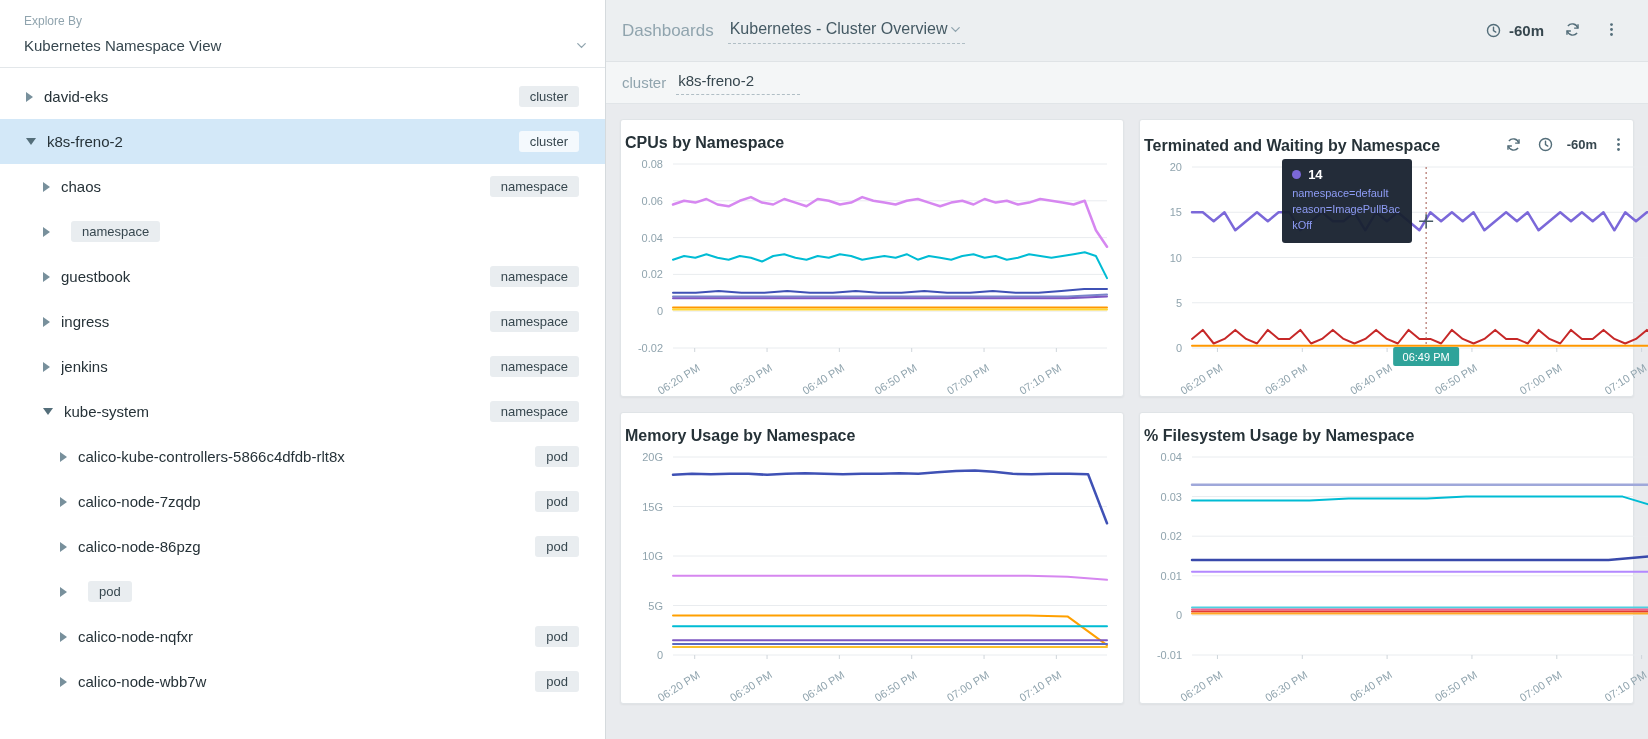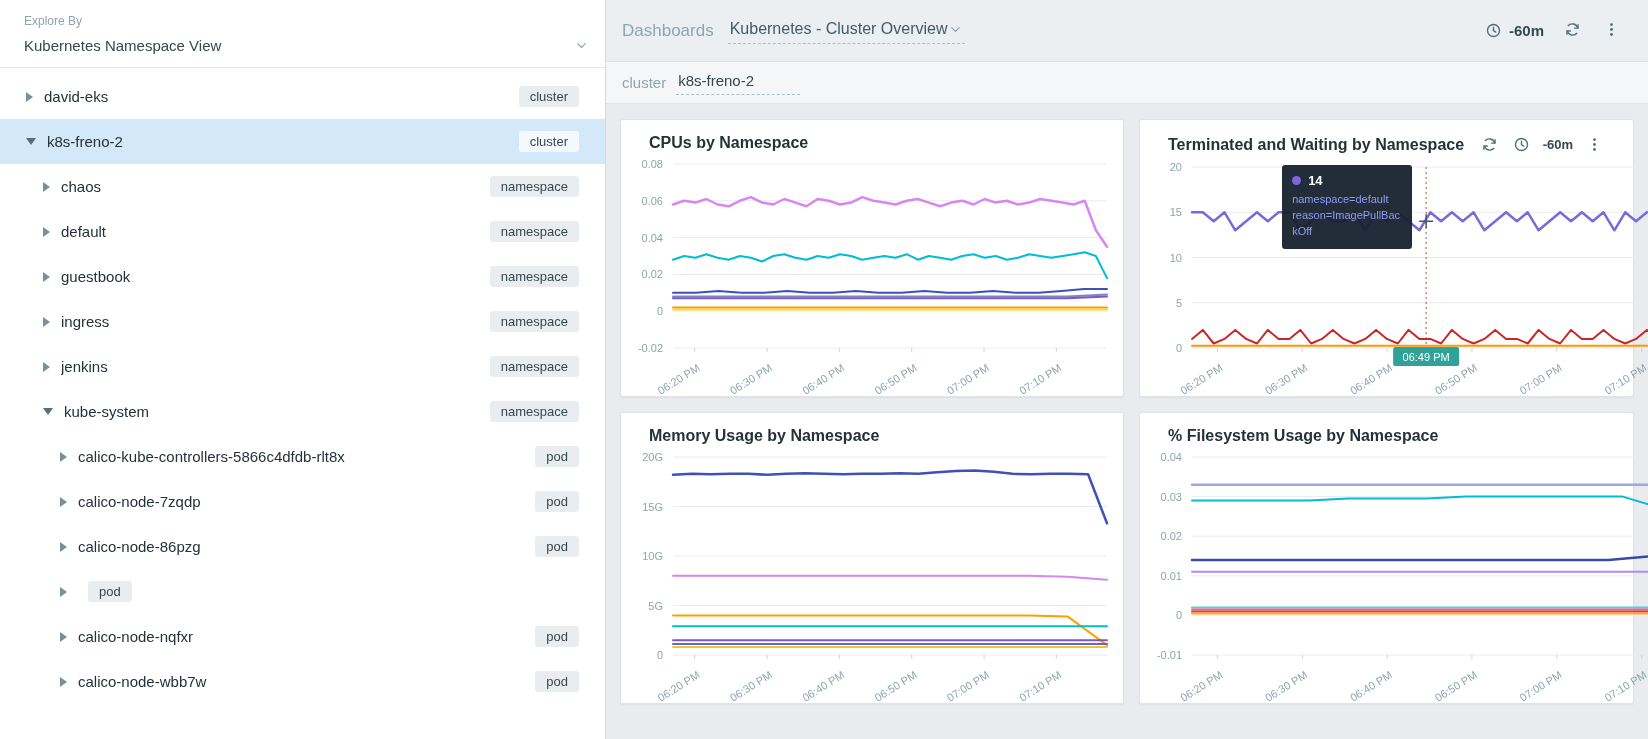--- a/index.html
+++ b/index.html
@@ -30,21 +30,21 @@
   .topbar-right{margin-left:auto;display:flex;align-items:center;gap:18px;color:#546e7a}
   .time-range{display:flex;align-items:center;gap:7px;font-size:15px;font-weight:700;color:#37474f;cursor:pointer}
   .icon-btn{background:none;border:none;color:#546e7a;cursor:pointer;display:inline-flex;align-items:center;padding:2px}
   .scopebar{height:42px;background:#f4f6f7;border-bottom:1px solid #e1e5e8;display:flex;align-items:center;padding:0 26px 0 16px;gap:10px;font-size:15px;flex:none}
   .scope-label{color:#90a4ae}
   .scope-value{color:#37474f;border-bottom:1px dashed #b0bec5;padding:2px 46px 5px 2px;cursor:pointer}
 
   
   .grid{flex:1;display:grid;grid-template-columns:504px 1fr;grid-template-rows:278px 292px;gap:15px;padding:15px 14px;min-height:0}
   .card{background:#fff;border:1px solid #e0e4e7;border-radius:3px;display:flex;flex-direction:column;box-shadow:0 1px 2px rgba(0,0,0,.05);min-height:0}
-  .card-head{display:flex;align-items:center;padding:14px 28px 2px;gap:8px;flex:none}
+  .card-head{display:flex;align-items:flex-end;padding:14px 4px 2px;gap:8px;flex:none}
   .card-title{font-size:16px;font-weight:700;color:#263238;flex:1}
   .card-controls{display:flex;align-items:center;gap:11px;color:#607d8b}
   .card-time{font-size:13px;font-weight:700;color:#37474f;cursor:pointer}
   .chart-wrap{flex:1;position:relative;min-height:0}
   .chart{position:absolute;inset:0}
   svg text{font-family:"Liberation Sans",sans-serif}
   .tk{fill:#90a4ae;font-size:11px}
 
   
   .tooltip{position:absolute;width:130px;background:rgba(23,33,46,.95);border-radius:3px;padding:8px 10px 9px;pointer-events:none;z-index:5}
@@ -81,21 +81,20 @@
           <span class="tree-label">k8s-freno-2</span>
           <span class="badge">cluster</span>
         </div>
         <div class="tree-row" style="padding-left: 43px;">
           <span class="tri right"></span>
           <span class="tree-label">chaos</span>
           <span class="badge">namespace</span>
         </div>
         <div class="tree-row" style="padding-left: 43px;">
           <span class="tri right"></span>
-          <span class="tree-label">default</span>
           <span class="badge">namespace</span>
         </div>
         <div class="tree-row" style="padding-left: 43px;">
           <span class="tri right"></span>
           <span class="tree-label">guestbook</span>
           <span class="badge">namespace</span>
         </div>
         <div class="tree-row" style="padding-left: 43px;">
           <span class="tri right"></span>
           <span class="tree-label">ingress</span>
@@ -281,21 +280,21 @@
                 <line x1="501.5997" x2="501.5997" y1="191" y2="195" stroke="#cfd6db"></line>
                 <text class="tk" x="507.5997" y="213" text-anchor="end" transform="rotate(-32 507.5997 213)">07:10 PM</text>
                 <polyline points="52.0,55.3 62.8,55.3 73.7,64.3 84.5,55.3 95.3,73.3 106.1,64.3 117.0,55.3 127.8,64.3 138.6,55.3 149.5,55.3 160.3,73.3 171.1,64.3 182.0,55.3 192.8,64.3 203.6,64.3 214.4,55.3 225.3,73.3 236.1,55.3 246.9,64.3 257.8,55.3 268.6,64.3 279.4,73.3 290.3,55.3 301.1,64.3 311.9,55.3 322.7,64.3 333.6,55.3 344.4,73.3 355.2,64.3 366.1,55.3 376.9,64.3 387.7,55.3 398.6,73.3 409.4,64.3 420.2,55.3 431.0,64.3 441.9,55.3 452.7,64.3 463.5,55.3 474.4,73.3 485.2,55.3 496.0,64.3 506.9,55.3 517.7,55.3 528.5,64.3 539.3,55.3 550.2,64.3 561.0,55.3" fill="none" stroke="#7b68d9" stroke-width="2.5" stroke-linejoin="round" stroke-linecap="round"></polyline>
                 <polyline points="52.0,181.9 62.8,172.9 73.7,186.5 84.5,181.9 95.3,172.9 106.1,181.9 117.0,186.5 127.8,172.9 138.6,181.9 149.5,181.9 160.3,172.9 171.1,186.5 182.0,181.9 192.8,172.9 203.6,181.9 214.4,186.5 225.3,181.9 236.1,172.9 246.9,181.9 257.8,186.5 268.6,172.9 279.4,181.9 290.3,181.9 301.1,186.5 311.9,172.9 322.7,181.9 333.6,186.5 344.4,181.9 355.2,172.9 366.1,181.9 376.9,181.9 387.7,186.5 398.6,172.9 409.4,181.9 420.2,186.5 431.0,172.9 441.9,181.9 452.7,181.9 463.5,172.9 474.4,181.9 485.2,186.5 496.0,181.9 506.9,172.9 517.7,181.9 528.5,181.9 539.3,172.9 550.2,181.9 561.0,181.9" fill="none" stroke="#c62828" stroke-width="2" stroke-linejoin="round" stroke-linecap="round"></polyline>
                 <polyline points="52.0,188.7 124.7,188.7 197.4,188.7 270.1,188.7 342.9,188.7 415.6,188.7 488.3,188.7 561.0,188.7" fill="none" stroke="#ff9800" stroke-width="2" stroke-linejoin="round" stroke-linecap="round"></polyline>
                 <line x1="286.14" x2="286.14" y1="10" y2="191" stroke="#a1554a" stroke-width="1" stroke-dasharray="2 3"></line>
                 <path d="M 279.14 64.30000000000001 H 293.14 M 286.14 57.30000000000001 V 71.30000000000001" stroke="#455a64" stroke-width="1.5" fill="none"></path>
                 <rect x="253.14" y="190" width="66" height="19" rx="2" fill="#2fa39a"></rect>
                 <text x="286.14" y="203.5" text-anchor="middle" fill="#fff" font-size="11">06:49 PM</text>
               </svg></div>
-            <div class="tooltip" style="left: 142.14px; top: 8px;">
+            <div class="tooltip" style="left: 142.14px; top: 2px;">
               <div class="tt-head">
                 <span class="tt-dot" style="background: rgb(123, 104, 217);"></span>
                 <span class="tt-val">14</span>
               </div>
               <div class="tt-line">namespace=default</div>
               <div class="tt-line">reason=ImagePullBackOff</div>
             </div>
           </div>
         </section>
         <section class="card">

